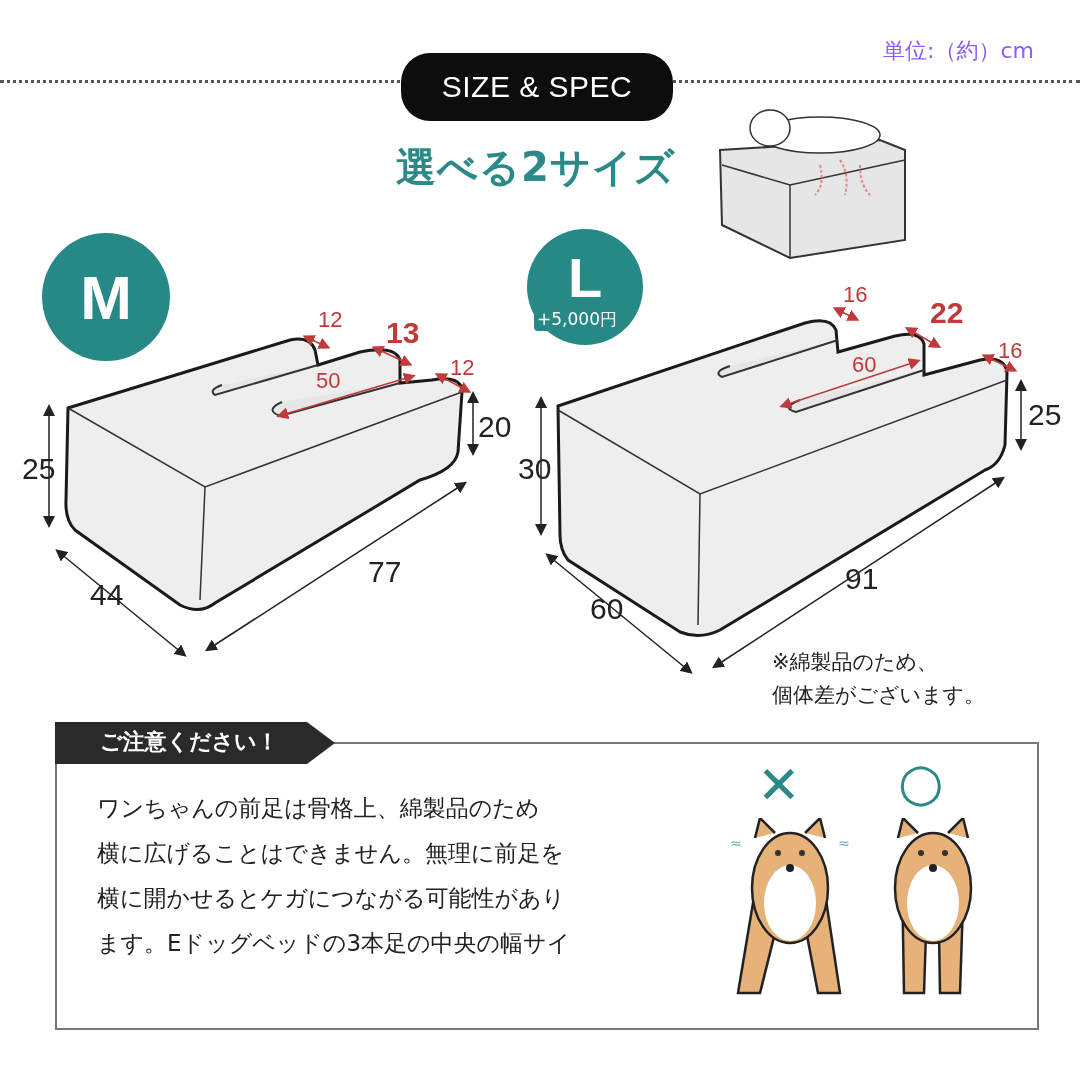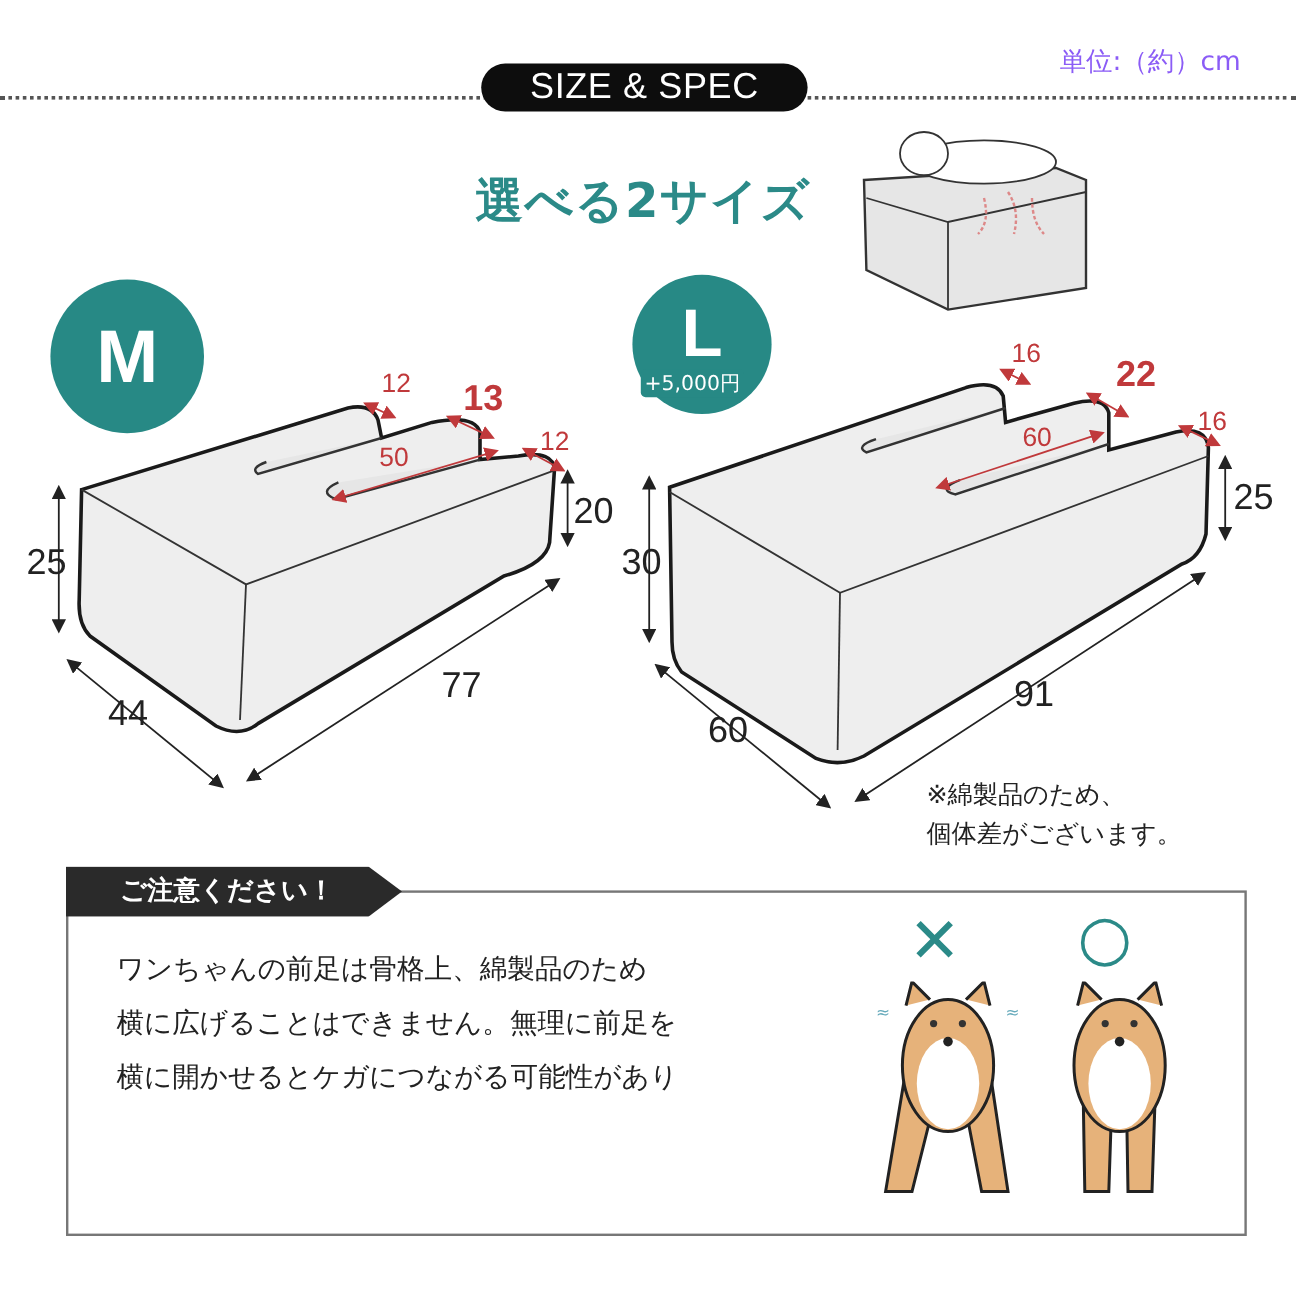--- a/index.html
+++ b/index.html
@@ -1,20 +1,20 @@
 <!DOCTYPE html>
 <html><head>
 <meta charset="utf-8">
 <style>
   * { box-sizing: border-box; margin: 0; padding: 0; }
   html, body { width: 1080px; height: 1080px; background: #ffffff; overflow: hidden; }
   body { position: relative; font-family: "DejaVu Sans", "Liberation Sans", sans-serif; color: #222; }
 
   .dotline { position: absolute; left: 0; top: 80px; width: 1080px; height: 0; border-top: 3px dotted #555; }
-  .spec-pill { position: absolute; left: 401px; top: 53px; width: 272px; height: 40px; background: #0d0d0d; border-radius: 29px;
+  .spec-pill { position: absolute; left: 401px; top: 53px; width: 272px; height: 68px; background: #0d0d0d; border-radius: 29px;
     color: #fff; font-family: "Liberation Sans", sans-serif; font-size: 30px; letter-spacing: 0.5px; display: flex; align-items: center; justify-content: center; }
   .unit { position: absolute; right: 46px; top: 36px; font-size: 22px; color: #8b5cf6; }
   .headline { position: absolute; left: 396px; top: 140px; font-size: 40px; font-weight: bold; color: #2b8a88; letter-spacing: 1px; }
 
   .badge { position: absolute; border-radius: 50%; background: #278985; color: #fff; display: flex; flex-direction: column; align-items: center; justify-content: center; }
   .badge-m { left: 42px; top: 233px; width: 128px; height: 128px; font-family: "Liberation Sans", sans-serif; font-weight: bold; font-size: 62px; }
   .badge-l { left: 527px; top: 229px; width: 116px; height: 116px; }
   .badge-l .letter { font-family: "Liberation Sans", sans-serif; font-weight: bold; font-size: 56px; line-height: 56px; margin-top: 6px; }
   .badge-l .price { font-size: 17px; margin-top: 2px; background: #278985; padding: 0 3px; border-radius: 4px; white-space: nowrap; position: relative; left: -8px; }
 
@@ -125,20 +125,21 @@
   <div>個体差がございます。</div>
 </div>
 
 <div class="caution-box"></div>
 <div class="caution-tab"></div>
 <div class="caution-title">ご注意ください！</div>
 <div class="caution-text">
   <div>ワンちゃんの前足は骨格上、綿製品のため</div>
   <div>横に広げることはできません。無理に前足を</div>
   <div>横に開かせるとケガにつながる可能性があり</div>
+  <div>ます。Eドッグベッドの3本足の中央の幅サイ</div>
 </div>
 
 <div class="mark" style="left:757px;top:755px;">✕</div>
 <div class="mark" style="left:898px;top:752px;">○</div>
 
 <svg style="position:absolute;left:720px;top:818px;" width="300" height="190">
 
   <g>
     <path d="M38,55 L70,55 L40,175 L18,175 Z" fill="#e6b27a" stroke="#222" stroke-width="2.5"></path>
     <path d="M75,55 L102,55 L120,175 L98,175 Z" fill="#e6b27a" stroke="#222" stroke-width="2.5"></path>

